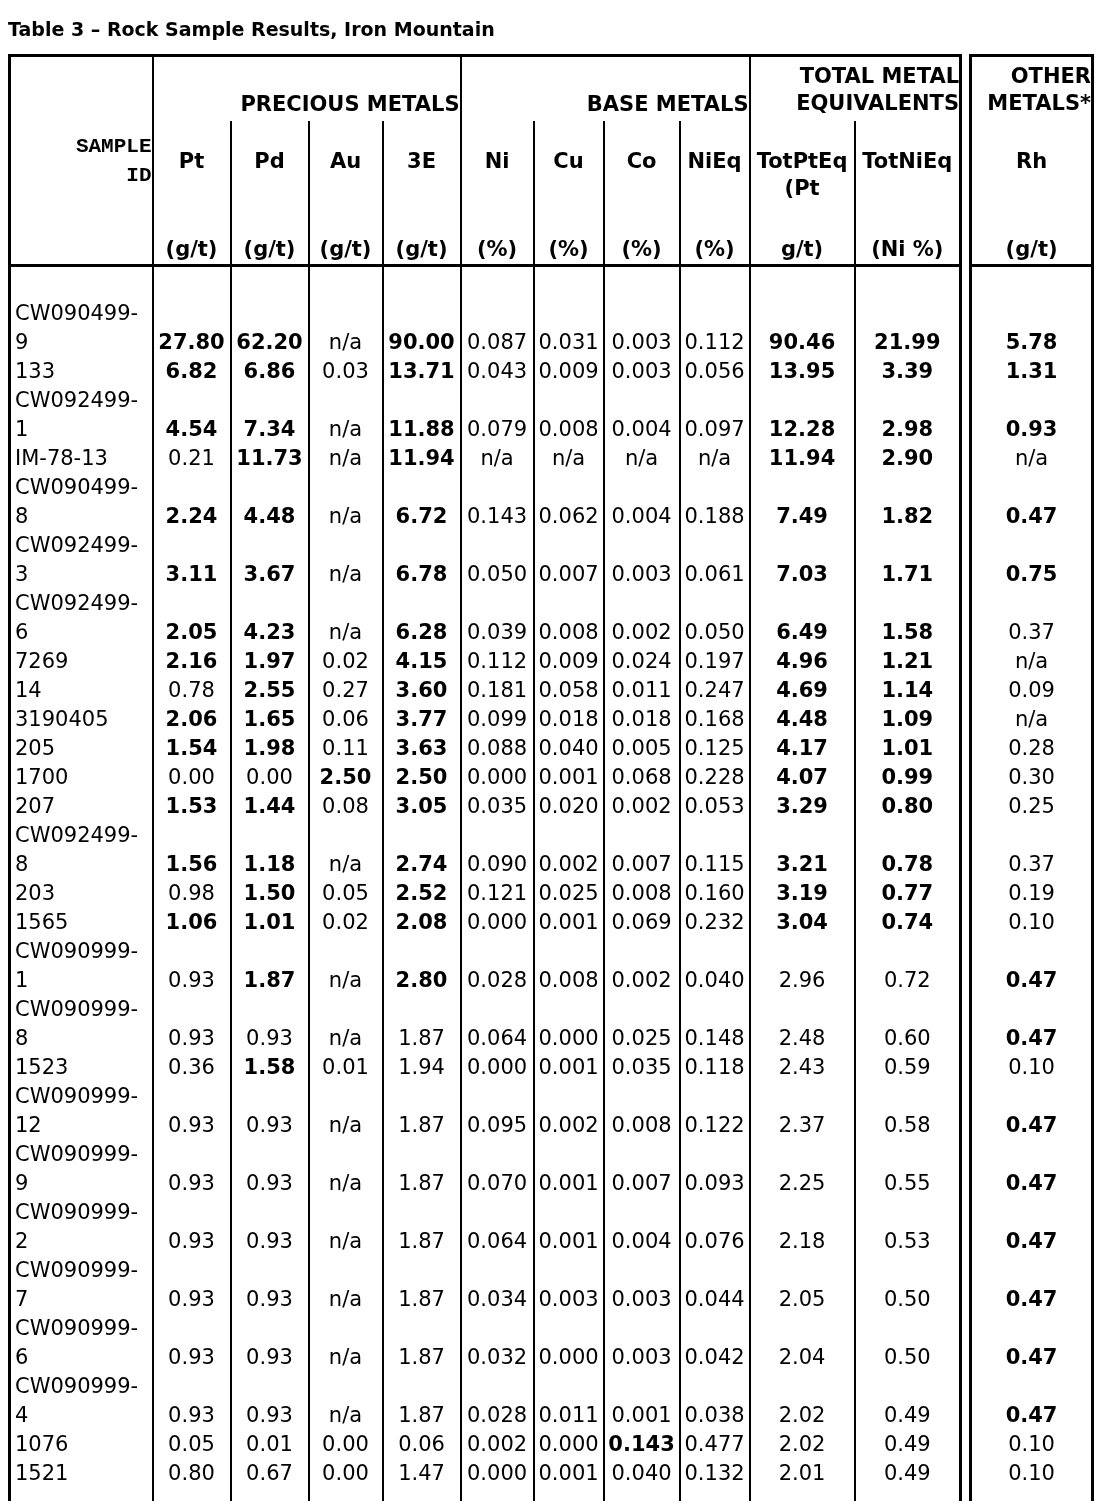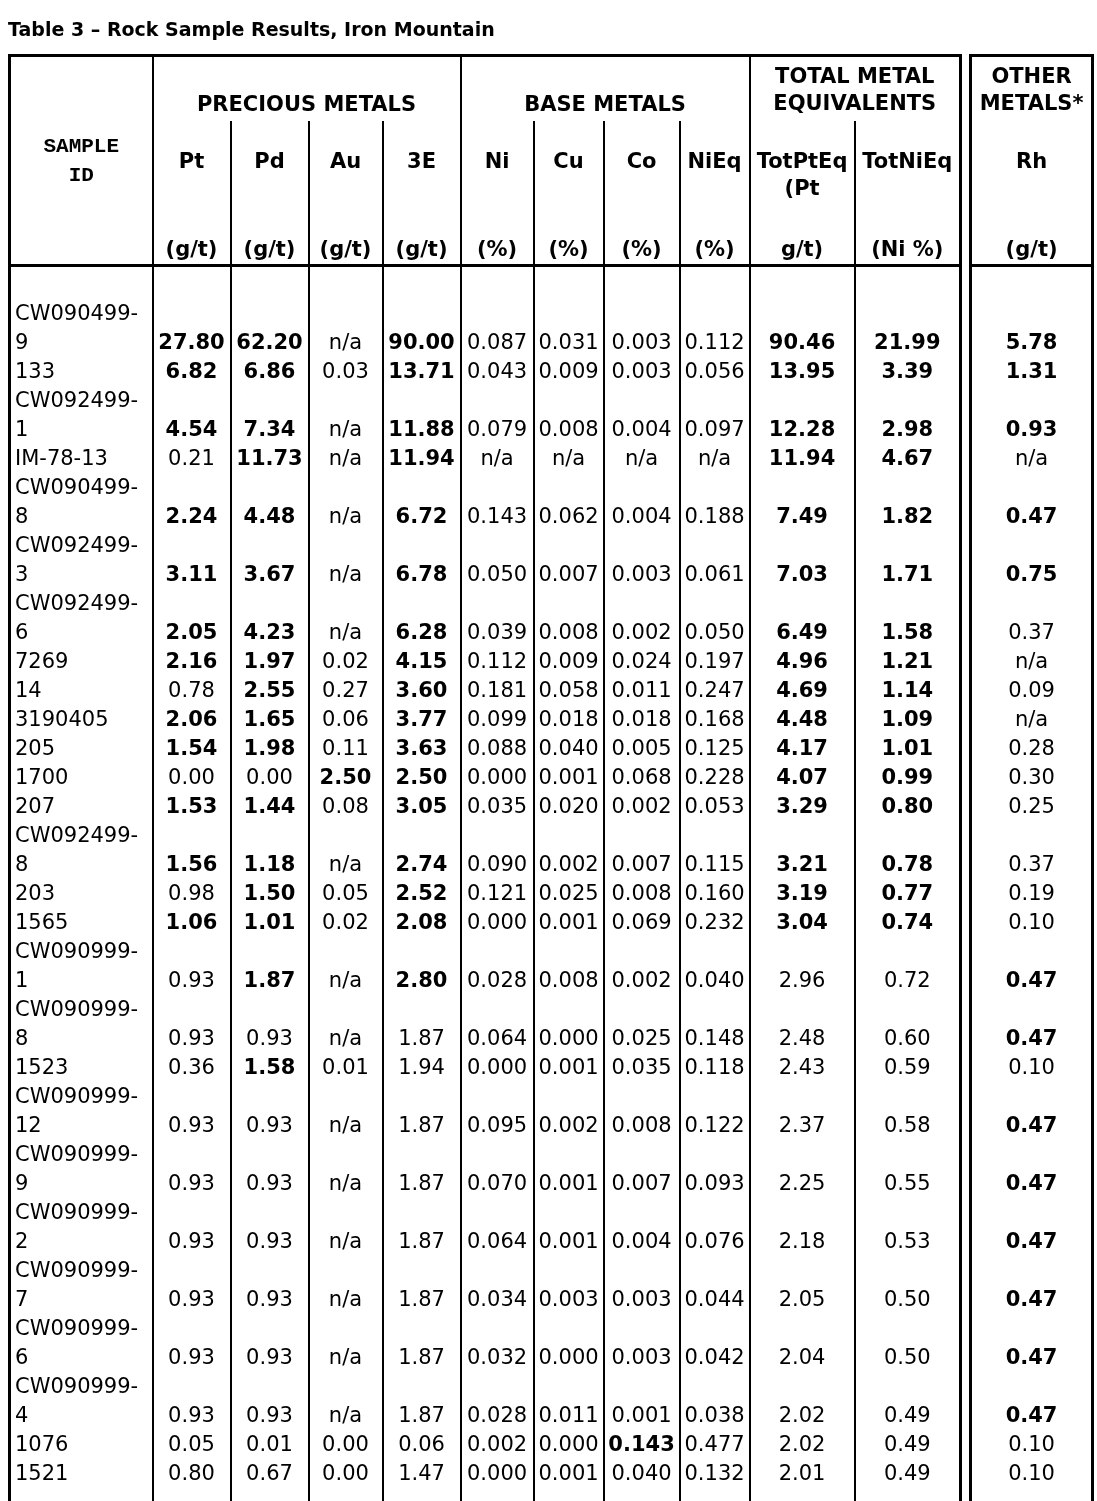--- a/index.html
+++ b/index.html
@@ -10,21 +10,21 @@
     color:#000;
   }
   .title { font-size:19px; font-weight:bold; margin:15px 0 14px 0; }
   table { border-collapse:collapse; table-layout:fixed; width:1083px; }
   th, td {
     padding:0; font-size:21px; line-height:29px; color:#000;
     text-align:center; vertical-align:bottom;
     border:0 solid #000; overflow:hidden; font-weight:normal;
   }
   thead th { font-weight:bold; white-space:pre-line; }
-  tr.hrow-a > th { height:58px; }
+  tr.hrow-a > th { height:58px;text-align:right; }
   tr.hrow-b > th { height:87px; vertical-align:top; padding-top:27px; line-height:27px; }
   tr.hrow-c > th { height:27px; vertical-align:bottom; border-bottom-width:3px;margin-left:32px; }
   .grp-b { vertical-align:bottom; padding-bottom:2px; }
   .grp-t { vertical-align:top; padding-top:6px; line-height:27px; }
   .idh  { vertical-align:middle; border-bottom-width:3px;font-family:Liberation Mono, monospace; }
   .c      { border-left-width:2px; border-right-width:2px; }
   .edge-l { border-left-width:3px; }
   .edge-r { border-right-width:3px; }
   .top    { border-top-width:3px; }
   .rhc    { border-left-width:3px; border-right-width:3px; }
@@ -146,21 +146,21 @@
         <td class="id-cell c edge-l">IM-78-13</td>
         <td class="c">0.21</td>
         <td class="c b">11.73</td>
         <td class="c">n/a</td>
         <td class="c b">11.94</td>
         <td class="c">n/a</td>
         <td class="c">n/a</td>
         <td class="c">n/a</td>
         <td class="c">n/a</td>
         <td class="c b">11.94</td>
-        <td class="c edge-r b">4.67</td>
+        <td class="c edge-r b">2.90</td>
         <td class="spacer"></td>
         <td class="rhc">n/a</td>
       </tr>
       <tr>
         <td class="id-cell c edge-l">CW090499-8</td>
         <td class="c b">2.24</td>
         <td class="c b">4.48</td>
         <td class="c">n/a</td>
         <td class="c b">6.72</td>
         <td class="c">0.143</td>

